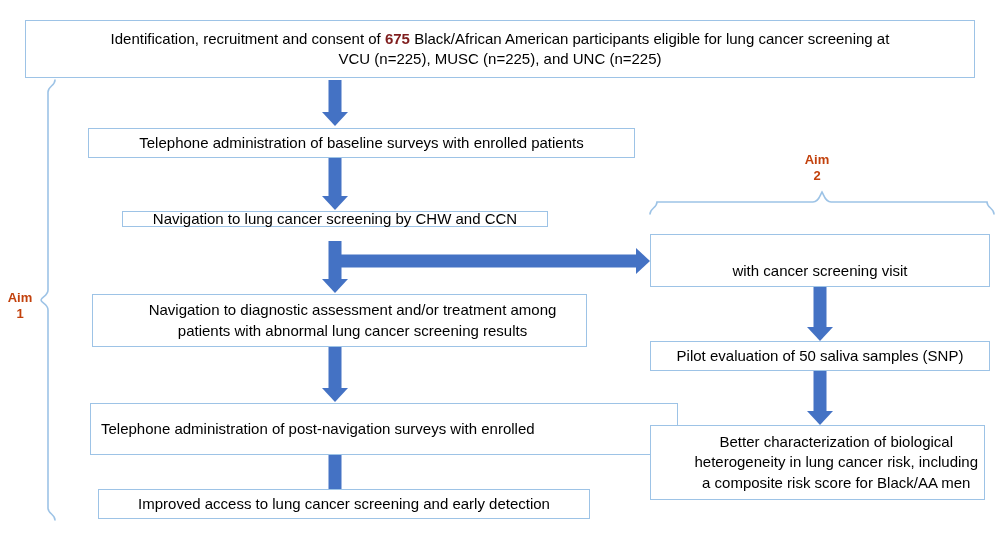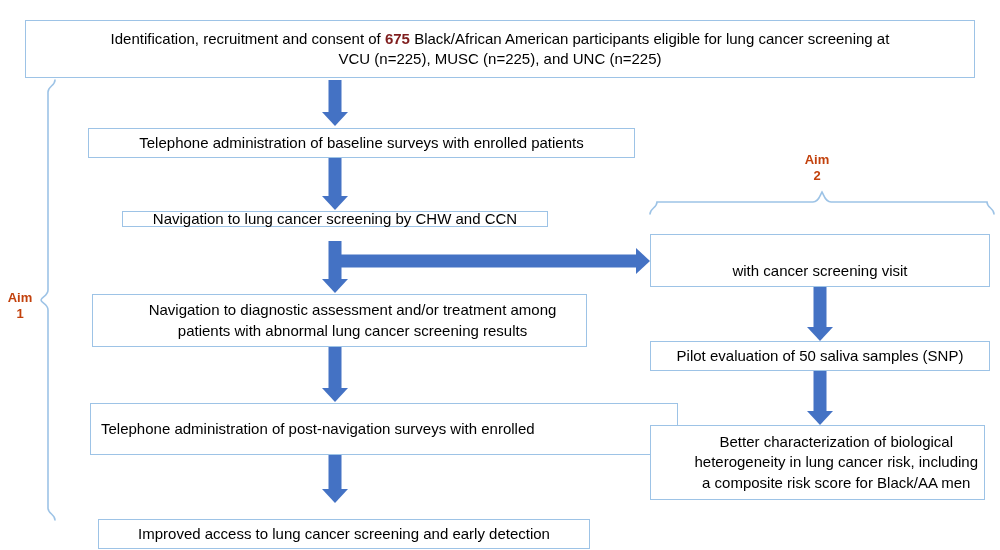--- a/index.html
+++ b/index.html
@@ -152,21 +152,21 @@
     <div>
       <span>Telephone administration of post-navigation surveys with enrolled</span><br>
     </div>
   </div>
 
   <div class="varrow" style="left:322px; top:455px; width:26px; height:48px;">
     <div class="shaft" style="width:13px; height:36px;"></div>
     <div class="head"></div>
   </div>
 
-  <div class="node" style="left:98px; top:519px; width:492px; height:30px;">
+  <div class="node" style="left:98px; top:489px; width:492px; height:30px;">
     <span>Improved access to lung cancer screening and early detection</span>
   </div>
 
   <div class="brace" style="left:36px; top:78px; width:22px; height:445px;">
     <svg width="22" height="445" viewBox="0 0 22 445" fill="none">
       <path d="M19 2 C19 8, 12 8, 12 14 L12 212 C12 218, 5 219, 5 222 C5 225, 12 226, 12 232 L12 430 C12 436, 19 436, 19 442" stroke="#9DC3E6" stroke-width="1.6" fill="none" stroke-linecap="round"></path>
     </svg>
   </div>
   <div class="aim-label" style="left:2px; top:290px; width:36px;">
     <span>Aim</span><br>

